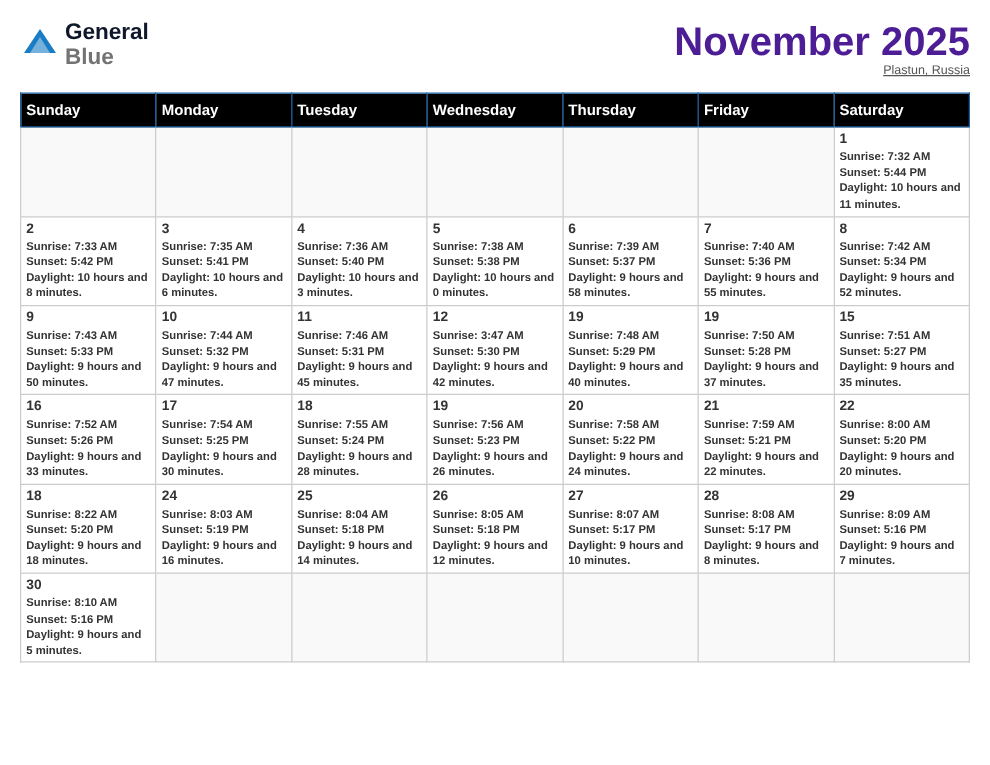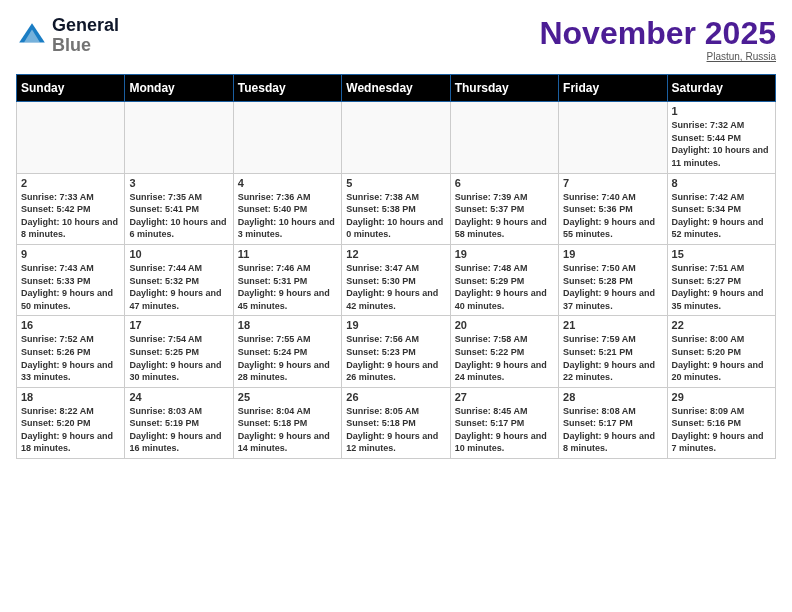--- a/index.html
+++ b/index.html
@@ -313,34 +313,49 @@
         </td>
         <td>
           <span class="day-number">26</span>
           <div class="day-info">Sunrise: 8:05 AM
 Sunset: 5:18 PM
 Daylight: 9 hours
 and 12 minutes.</div>
         </td>
         <td>
           <span class="day-number">27</span>
-          <div class="day-info">Sunrise: 8:45 AM
+          <div class="day-info">Sunrise: 8:07 AM
 Sunset: 5:17 PM
 Daylight: 9 hours
 and 10 minutes.</div>
         </td>
         <td>
           <span class="day-number">28</span>
           <div class="day-info">Sunrise: 8:08 AM
 Sunset: 5:17 PM
 Daylight: 9 hours
 and 8 minutes.</div>
         </td>
         <td>
           <span class="day-number">29</span>
           <div class="day-info">Sunrise: 8:09 AM
 Sunset: 5:16 PM
 Daylight: 9 hours
 and 7 minutes.</div>
         </td>
+      </tr>
+      <tr>
+        <td>
+          <span class="day-number">30</span>
+          <div class="day-info">Sunrise: 8:10 AM
+Sunset: 5:16 PM
+Daylight: 9 hours
+and 5 minutes.</div>
+        </td>
+        <td class="empty"></td>
+        <td class="empty"></td>
+        <td class="empty"></td>
+        <td class="empty"></td>
+        <td class="empty"></td>
+        <td class="empty"></td>
       </tr>
     </tbody>
 </table>
 
 </body></html>

